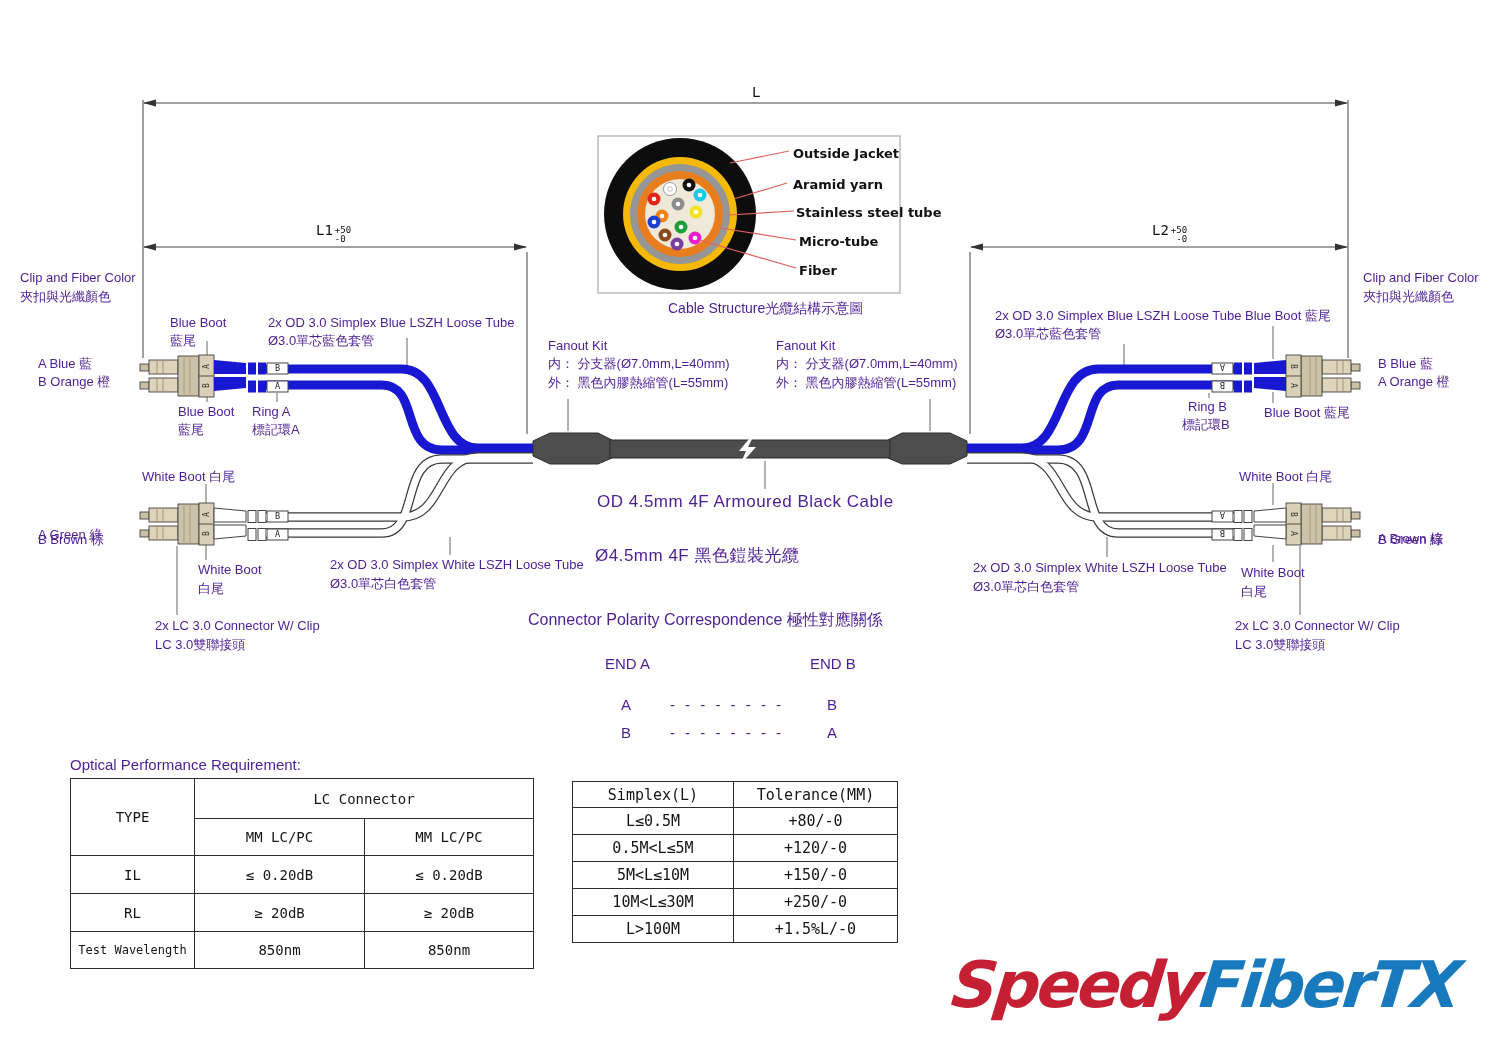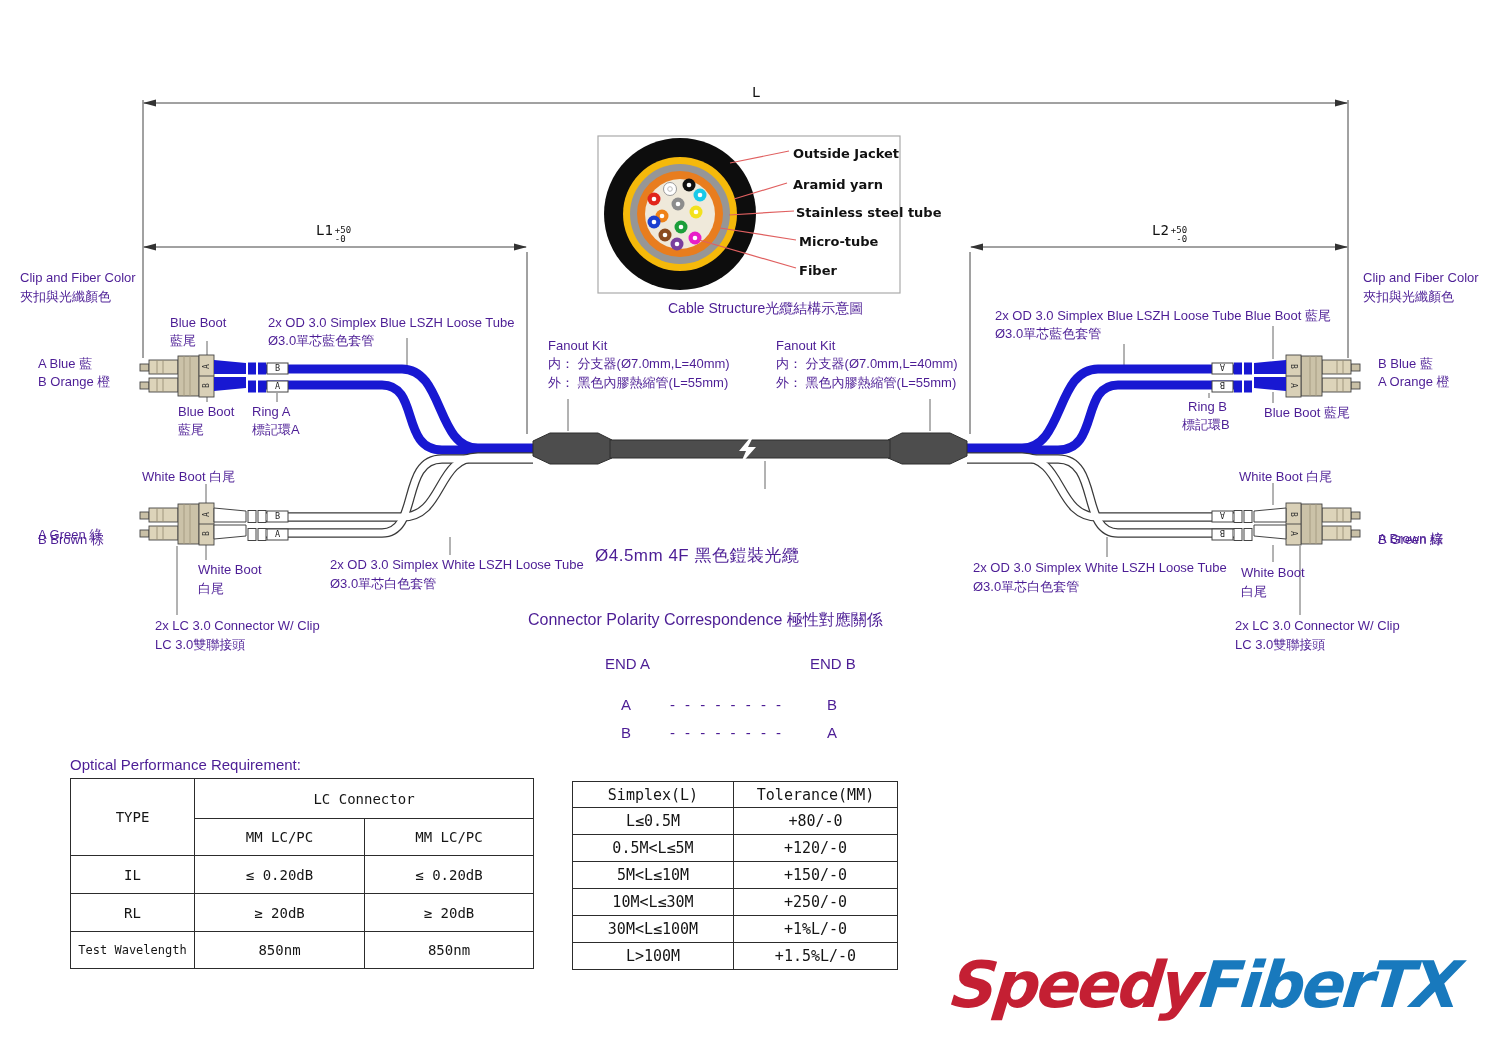--- a/index.html
+++ b/index.html
@@ -240,20 +240,21 @@
 <div class="lbl" style="left:330px;top:576px;">Ø3.0單芯白色套管</div>
 <div class="lbl" style="left:155px;top:618px;">2x LC 3.0 Connector W/ Clip</div>
 <div class="lbl" style="left:155px;top:637px;">LC 3.0雙聯接頭</div>
 
 <div class="lbl" style="left:548px;top:338px;">Fanout Kit</div>
 <div class="lbl" style="left:548px;top:356px;">内： 分支器(Ø7.0mm,L=40mm)</div>
 <div class="lbl" style="left:548px;top:375px;">外： 黑色內膠熱縮管(L=55mm)</div>
 <div class="lbl" style="left:776px;top:338px;">Fanout Kit</div>
 <div class="lbl" style="left:776px;top:356px;">内： 分支器(Ø7.0mm,L=40mm)</div>
 <div class="lbl" style="left:776px;top:375px;">外： 黑色內膠熱縮管(L=55mm)</div>
+<div class="lbl big" style="left:597px;top:492px;">OD 4.5mm 4F Armoured Black Cable</div>
 <div class="lbl big" style="left:595px;top:506px;margin-top:40px;">Ø4.5mm 4F 黑色鎧裝光纜</div>
 
 <div class="lbl" style="left:995px;top:308px;">2x OD 3.0 Simplex Blue LSZH Loose Tube</div>
 <div class="lbl" style="left:995px;top:326px;">Ø3.0單芯藍色套管</div>
 <div class="lbl" style="left:1245px;top:308px;">Blue Boot 藍尾</div>
 <div class="lbl" style="left:1188px;top:399px;">Ring B</div>
 <div class="lbl" style="left:1182px;top:417px;">標記環B</div>
 <div class="lbl" style="left:1264px;top:405px;">Blue Boot 藍尾</div>
 
 <div class="lbl" style="left:1363px;top:270px;">Clip and Fiber Color</div>
@@ -353,24 +354,20 @@
         </tr>
     <tr style="height:27px">
           <td>5M&lt;L≤10M</td>
           <td>+150/-0</td>
         </tr>
     <tr style="height:27px">
           <td>10M&lt;L≤30M</td>
           <td>+250/-0</td>
         </tr>
     <tr style="height:27px">
-          <td>30M&lt;L≤100M</td>
-          <td>+1%L/-0</td>
-        </tr>
-    <tr style="height:27px">
           <td>L&gt;100M</td>
           <td>+1.5%L/-0</td>
         </tr>
   </tbody>
 </table>
 
 <div class="logo">
   <span class="red">Speedy</span><span class="blue">FiberTX</span>
 </div>
 

